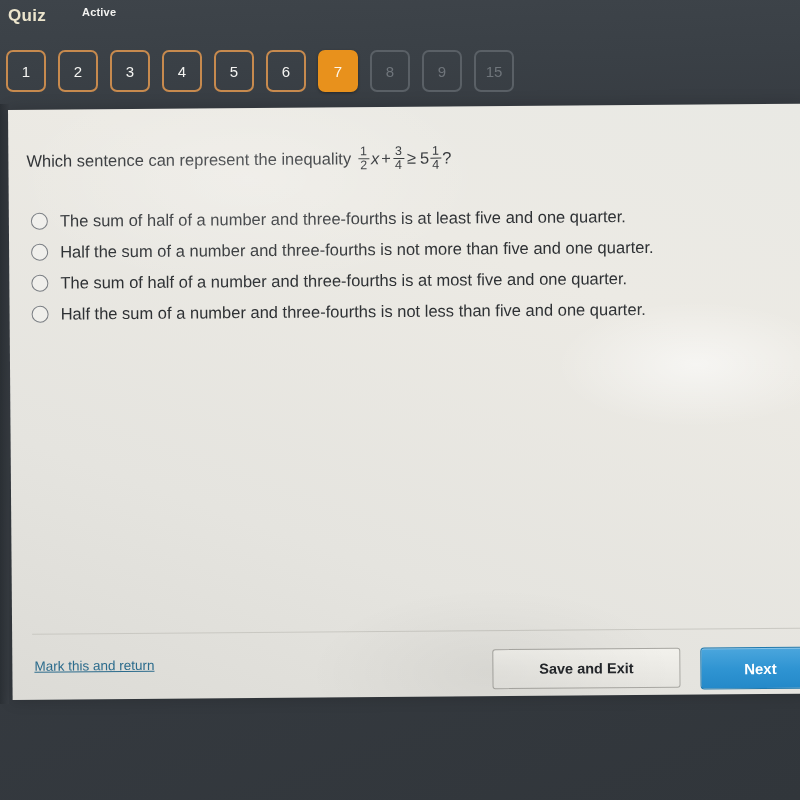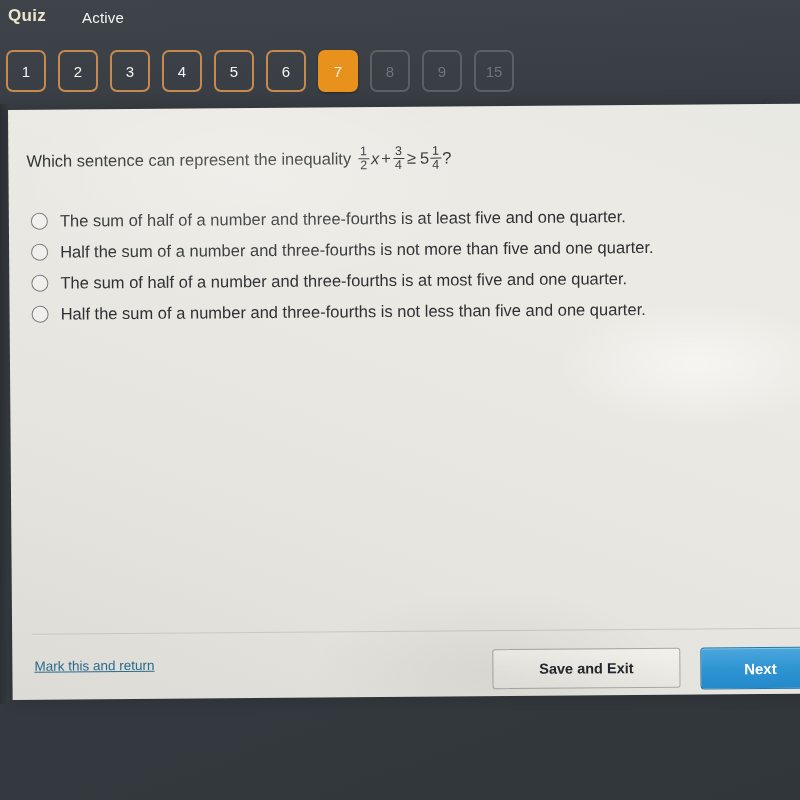--- a/index.html
+++ b/index.html
@@ -31,32 +31,32 @@
     left: 0; top: 0;
     width: 800px; height: 110px;
     background: linear-gradient(178deg, #3e444a 0%, #3a4046 55%, #373c42 100%);
     overflow: hidden;
   }
 
   #header-titles {
     position: absolute;
     left: 8px; top: 6px;
     display: flex;
-    align-items: flex-end;
+    align-items: flex-start;
     gap: 36px;
   }
   #header-titles .quiz-word {
     font-size: 17px;
     font-weight: bold;
     color: #ece5cd;
     letter-spacing: 0.3px;
   }
   #header-titles .state-word {
-    font-size: 15px;
-    font-weight: normal;
+    font-size: 11px;
+    font-weight: bold;
     color: #f3f3f1;
     letter-spacing: 0.2px;
   }
 
   #question-nav {
     position: absolute;
     left: 6px; top: 50px;
     display: flex;
     gap: 12px;
   }

